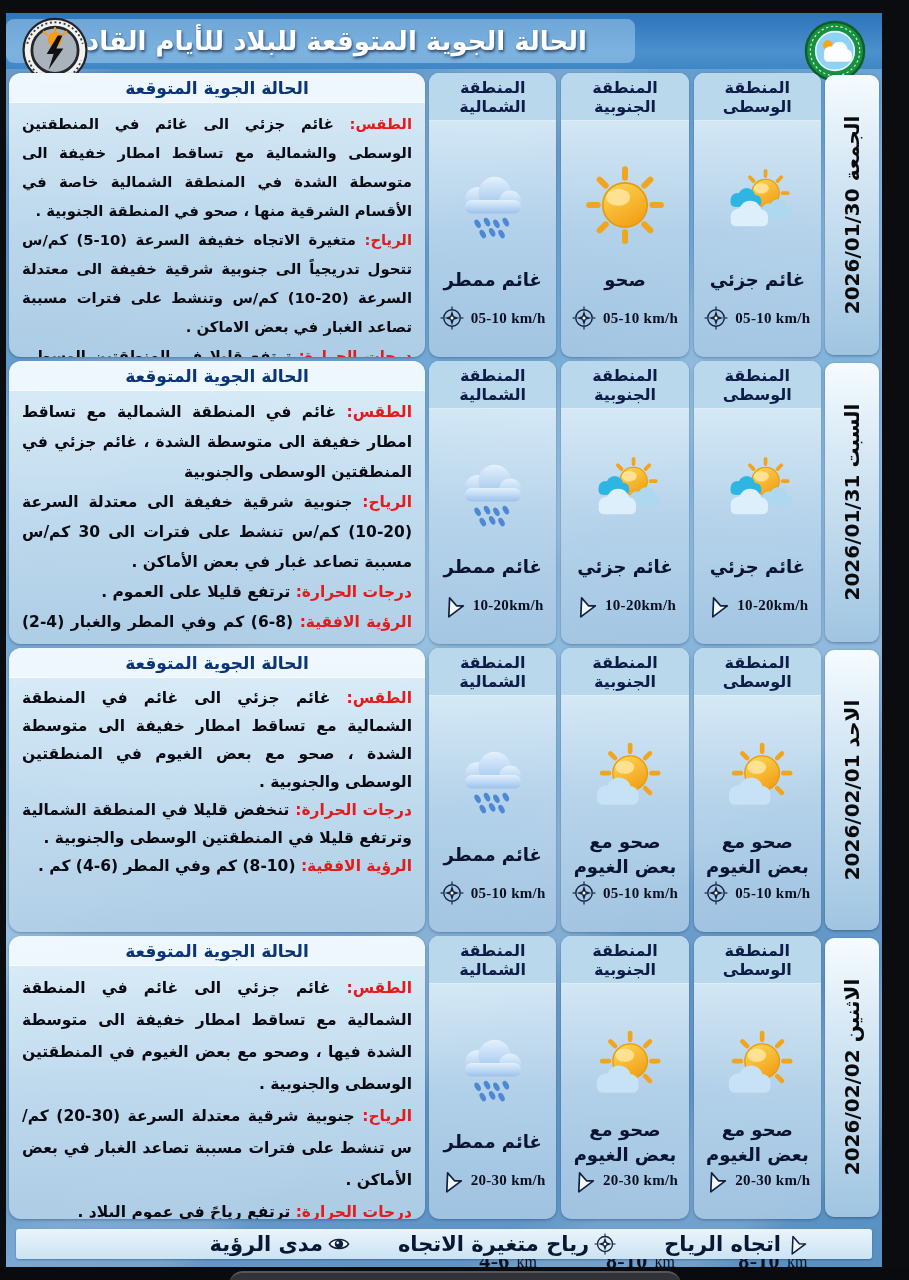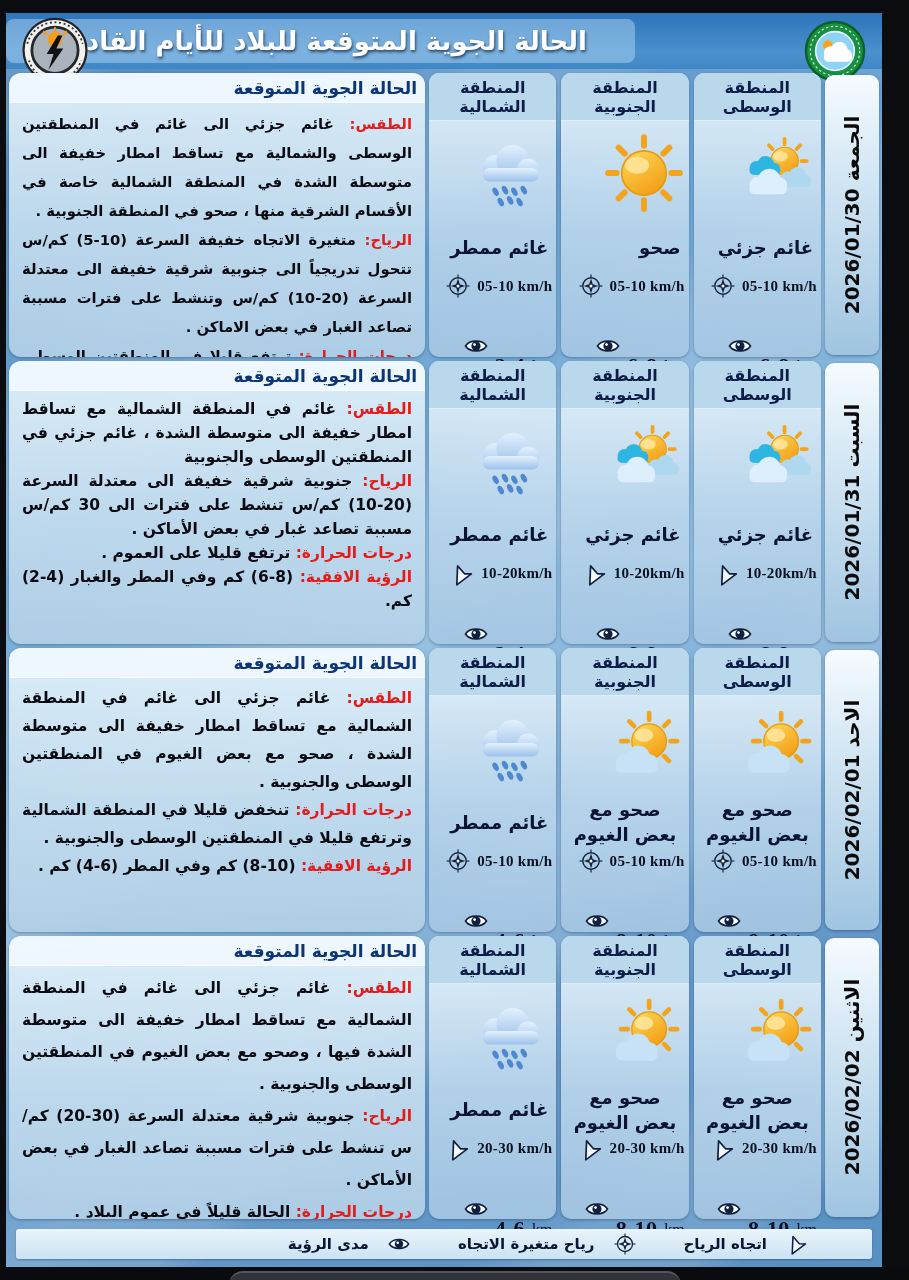--- a/index.html
+++ b/index.html
@@ -47,29 +47,29 @@
   }
   .date-text {
     transform:rotate(-90deg); white-space:nowrap;
     font-size:20px; font-weight:bold; color:#0a0a0a; letter-spacing:.5px;
   }
 
   .cards { flex:none; width:392px; display:flex; gap:5px; }
   .card {
     flex:1; display:flex; flex-direction:column; min-height:0;
     background:linear-gradient(180deg,rgba(233,245,252,.94) 0%,rgba(186,214,236,.9) 55%,rgba(166,199,227,.9) 100%);
-    border-radius:10px; box-shadow:0 1px 3px rgba(8,28,58,.35);
+    border-radius:10px; box-shadow:0 1px 3px rgba(8,28,58,.35);gap:32px;
   }
   .card-head {
     flex:none; background:#b9d8ec; border-radius:10px 10px 0 0;
     border-bottom:1px solid rgba(255,255,255,.55);
     text-align:center; padding:5px 2px 4px;
     font-size:16px; font-weight:bold; color:#0d1d47;
   }
-  .card-body { flex:1; display:flex; flex-direction:column; align-items:flex-start; padding:4px 4px 12px; min-height:0; }
+  .card-body { flex:1; display:flex; flex-direction:column; align-items:center; padding:4px 4px 12px; min-height:0; }
   .wicon { width:82px; height:82px; margin-top:7px; flex:none; }
   .cond {
     margin-top:8px; min-height:52px; padding:0 4px;
     display:flex; align-items:center; justify-content:center; text-align:center;
     font-size:18px; font-weight:bold; color:#0b1430; line-height:1.38;
   }
   .metric { display:flex; direction:ltr; align-items:center; gap:7px; }
   .wind-row { margin-top:auto; }
   .vis-row { margin-top:15px; margin-bottom:2px; }
   .micon { width:24px; height:24px; flex:none; }
@@ -78,39 +78,39 @@
   .munit { font-family:"Liberation Serif", serif; font-weight:normal; font-size:16px; color:#0a1020; align-self:flex-end; padding-bottom:3px; }
 
   .panel {
     flex:1; display:flex; flex-direction:column; min-height:0; overflow:hidden;
     background:linear-gradient(180deg,rgba(226,241,250,.95) 0%,rgba(196,221,239,.92) 55%,rgba(178,208,231,.92) 100%);
     border-radius:12px; box-shadow:0 1px 3px rgba(8,28,58,.35);
   }
   .panel-title {
     flex:none; background:rgba(243,250,255,.8); border-radius:12px 12px 0 0;
     border-bottom:1px solid rgba(255,255,255,.6);
-    padding:5px 8px 4px;
+    text-align:center; padding:5px 8px 4px;
     font-size:17px; font-weight:bold; color:#0c3577;
   }
   .entries { flex:1; padding:6px 13px 4px; overflow:hidden; }
   .entry { display:block; text-align:justify; font-weight:bold; color:#0a0a12; }
   .kw { color:#e41b1b; }
   .day-row:nth-child(1) .entry { font-size:14.8px; line-height:29px; }
-  .day-row:nth-child(2) .entry { font-size:15.5px; line-height:24px; }
+  .day-row:nth-child(2) .entry { font-size:15.5px; line-height:30px; }
   .day-row:nth-child(3) .entry { font-size:15.5px; line-height:28px; }
   .day-row:nth-child(4) .entry { font-size:15.5px; line-height:32px; }
 
   
   .legend {
     flex:none; height:30px; margin:10px 10px 9px;
     background:linear-gradient(180deg,#eaf4fb,#cbe3f3);
     border-radius:3px; box-shadow:0 1px 2px rgba(8,28,58,.35);
     display:flex; align-items:center; gap:48px; padding-right:64px;
   }
-  .legend-item { display:flex; align-items:center; gap:19px; font-size:15px; font-weight:bold; color:#0a1733;text-align:center; }
+  .legend-item { display:flex; align-items:center; gap:5px; font-size:21px; font-weight:bold; color:#0a1733;text-align:center; }
   .legend-item .micon { width:22px; height:22px; }
 
   
   .bottom-bar { position:absolute; left:0; right:0; bottom:0; height:13px; background:#0a0b0f; overflow:hidden; z-index:5; }
   .notch { width:452px; height:18px; margin:4px auto 0; background:#323338; border-radius:14px 14px 0 0; border-top:2px solid #55565b; }
 
   .defs { position:absolute; width:0; height:0; overflow:hidden; }
 </style>
 </head>
 <body>
@@ -591,21 +591,21 @@
     </div>
   </div>
 </div>
     <div class="panel">
       <div class="panel-title">الحالة الجوية المتوقعة</div>
       <div class="entries">
   <div class="entry"><span class="kw">الطقس:</span><span class="etext"> غائم جزئي الى غائم في المنطقة الشمالية مع تساقط امطار خفيفة الى متوسطة الشدة فيها ، وصحو مع بعض الغيوم في المنطقتين الوسطى والجنوبية .</span></div>
 
   <div class="entry"><span class="kw">الرياح:</span><span class="etext"> جنوبية شرقية معتدلة السرعة (30-20) كم/س تنشط على فترات مسببة تصاعد الغبار في بعض الأماكن .</span></div>
 
-  <div class="entry"><span class="kw">درجات الحرارة:</span><span class="etext"> الحالة قليلاً في عموم البلاد .</span></div>
+  <div class="entry"><span class="kw">درجات الحرارة:</span><span class="etext"> ترتفع رياحً في عموم البلاد .</span></div>
 
 </div>
     </div>
   </section>
 </main>
 
   <footer class="legend">
   <div class="legend-item">
     <svg class="micon">
           <use href="#ic-wind-arrow"></use>

